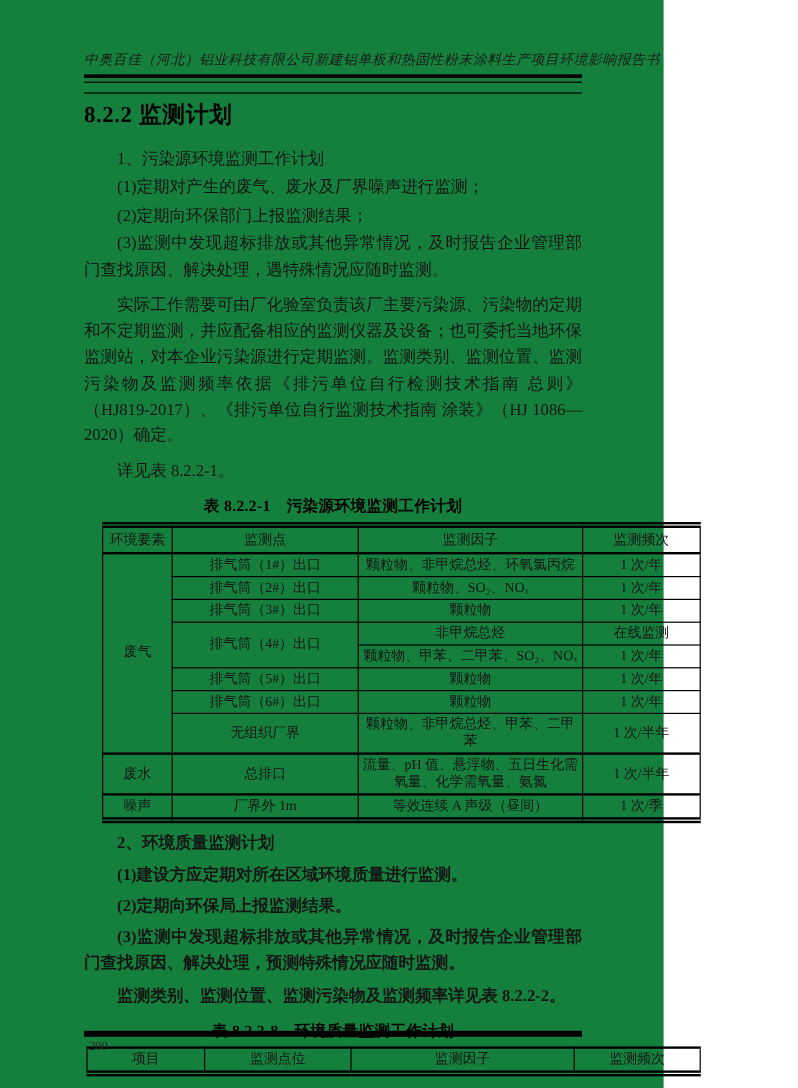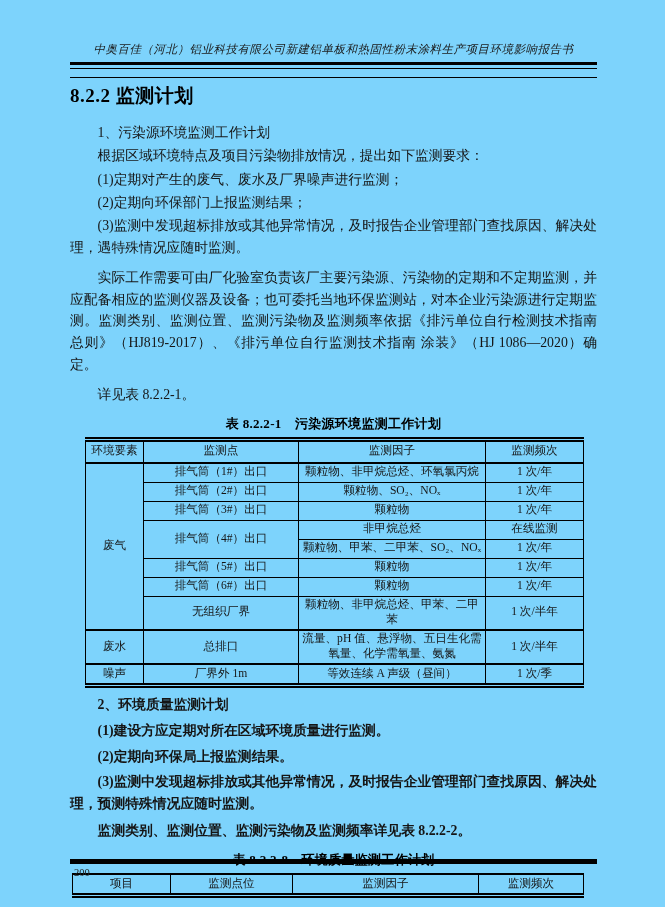--- a/index.html
+++ b/index.html
@@ -2,21 +2,21 @@
 <html><head>
 <meta charset="utf-8">
 <style>
   html,body { margin:0; padding:0; }
   body {
     width:665px; height:907px; background:#ffffff; overflow:hidden;
     font-family:"Liberation Serif","DejaVu Serif",serif;
     color:#111;
     -webkit-font-smoothing:antialiased;
   }
-  .page { position:relative; width:665px; height:907px; background:#7dd3fc; }
+  .page { position:relative; width:553px; height:907px; background:#15803d; }
 
   
   .hdr { position:absolute; left:70px; right:68px; top:42px; }
   .hdr-text {
     text-align:center; font-size:11.5px; letter-spacing:0.5px;
     font-style:italic; color:#1a1a1a; white-space:nowrap;
   }
   .hdr-rule {
     margin-top:5px; height:3px;
     border-top:3.5px solid #000; border-bottom:1.5px solid #000;
@@ -76,21 +76,20 @@
     <div class="hdr-text">中奥百佳（河北）铝业科技有限公司新建铝单板和热固性粉末涂料生产项目环境影响报告书</div>
     <div class="hdr-rule"></div>
   </div>
 
   <div class="content">
     <div class="section-topline"></div>
 
     <h1 class="sec">8.2.2  监测计划</h1>
 
     <p class="body">1、污染源环境监测工作计划</p>
-    <p class="body">根据区域环境特点及项目污染物排放情况，提出如下监测要求：</p>
     <p class="body">(1)定期对产生的废气、废水及厂界噪声进行监测；</p>
     <p class="body">(2)定期向环保部门上报监测结果；</p>
     <p class="body">(3)监测中发现超标排放或其他异常情况，及时报告企业管理部门查找原因、解决处理，遇特殊情况应随时监测。</p>
     <p class="body sp">实际工作需要可由厂化验室负责该厂主要污染源、污染物的定期和不定期监测，并应配备相应的监测仪器及设备；也可委托当地环保监测站，对本企业污染源进行定期监测。监测类别、监测位置、监测污染物及监测频率依据《排污单位自行检测技术指南 总则》（HJ819-2017）、《排污单位自行监测技术指南 涂装》（HJ 1086—2020）确定。</p>
     <p class="body sp">详见表 8.2.2-1。</p>
 
     <div class="tbl-title">表 8.2.2-1　污染源环境监测工作计划</div>
     <table class="doc t1">
       <colgroup>
         <col style="width:58px">

